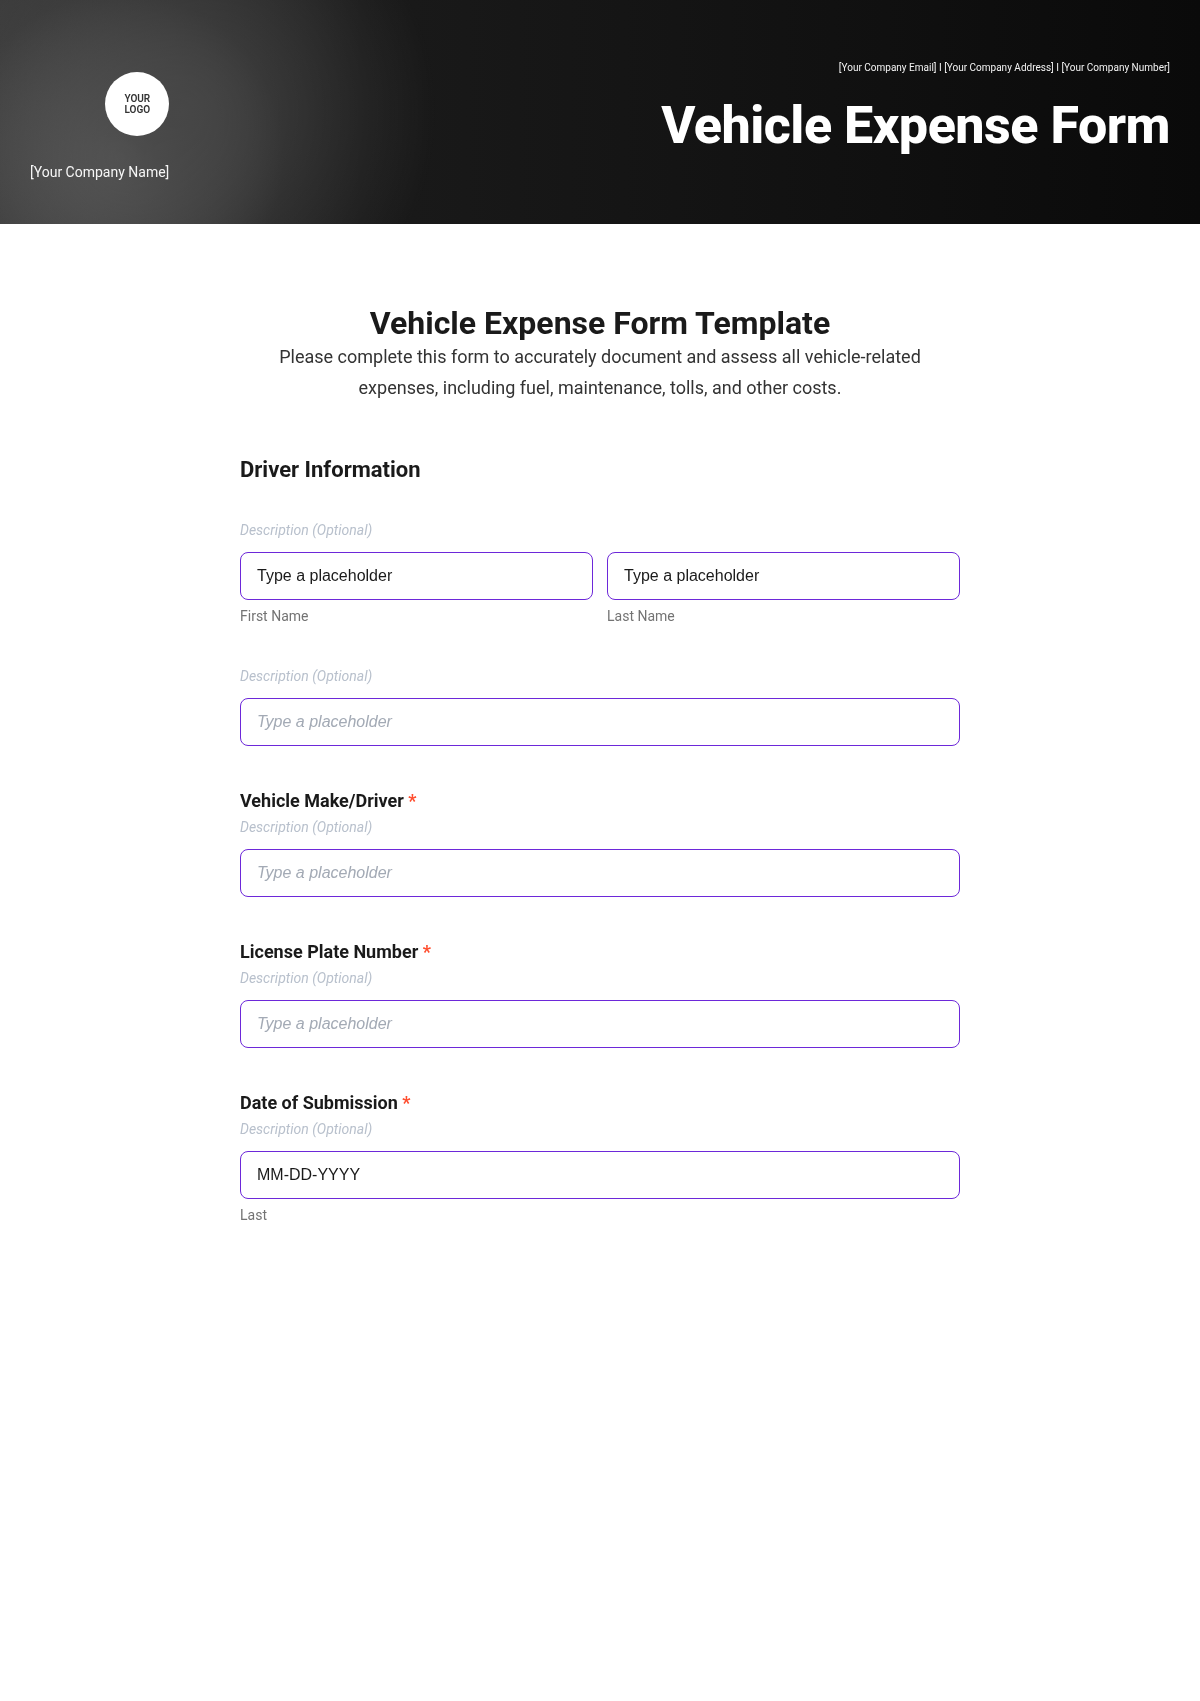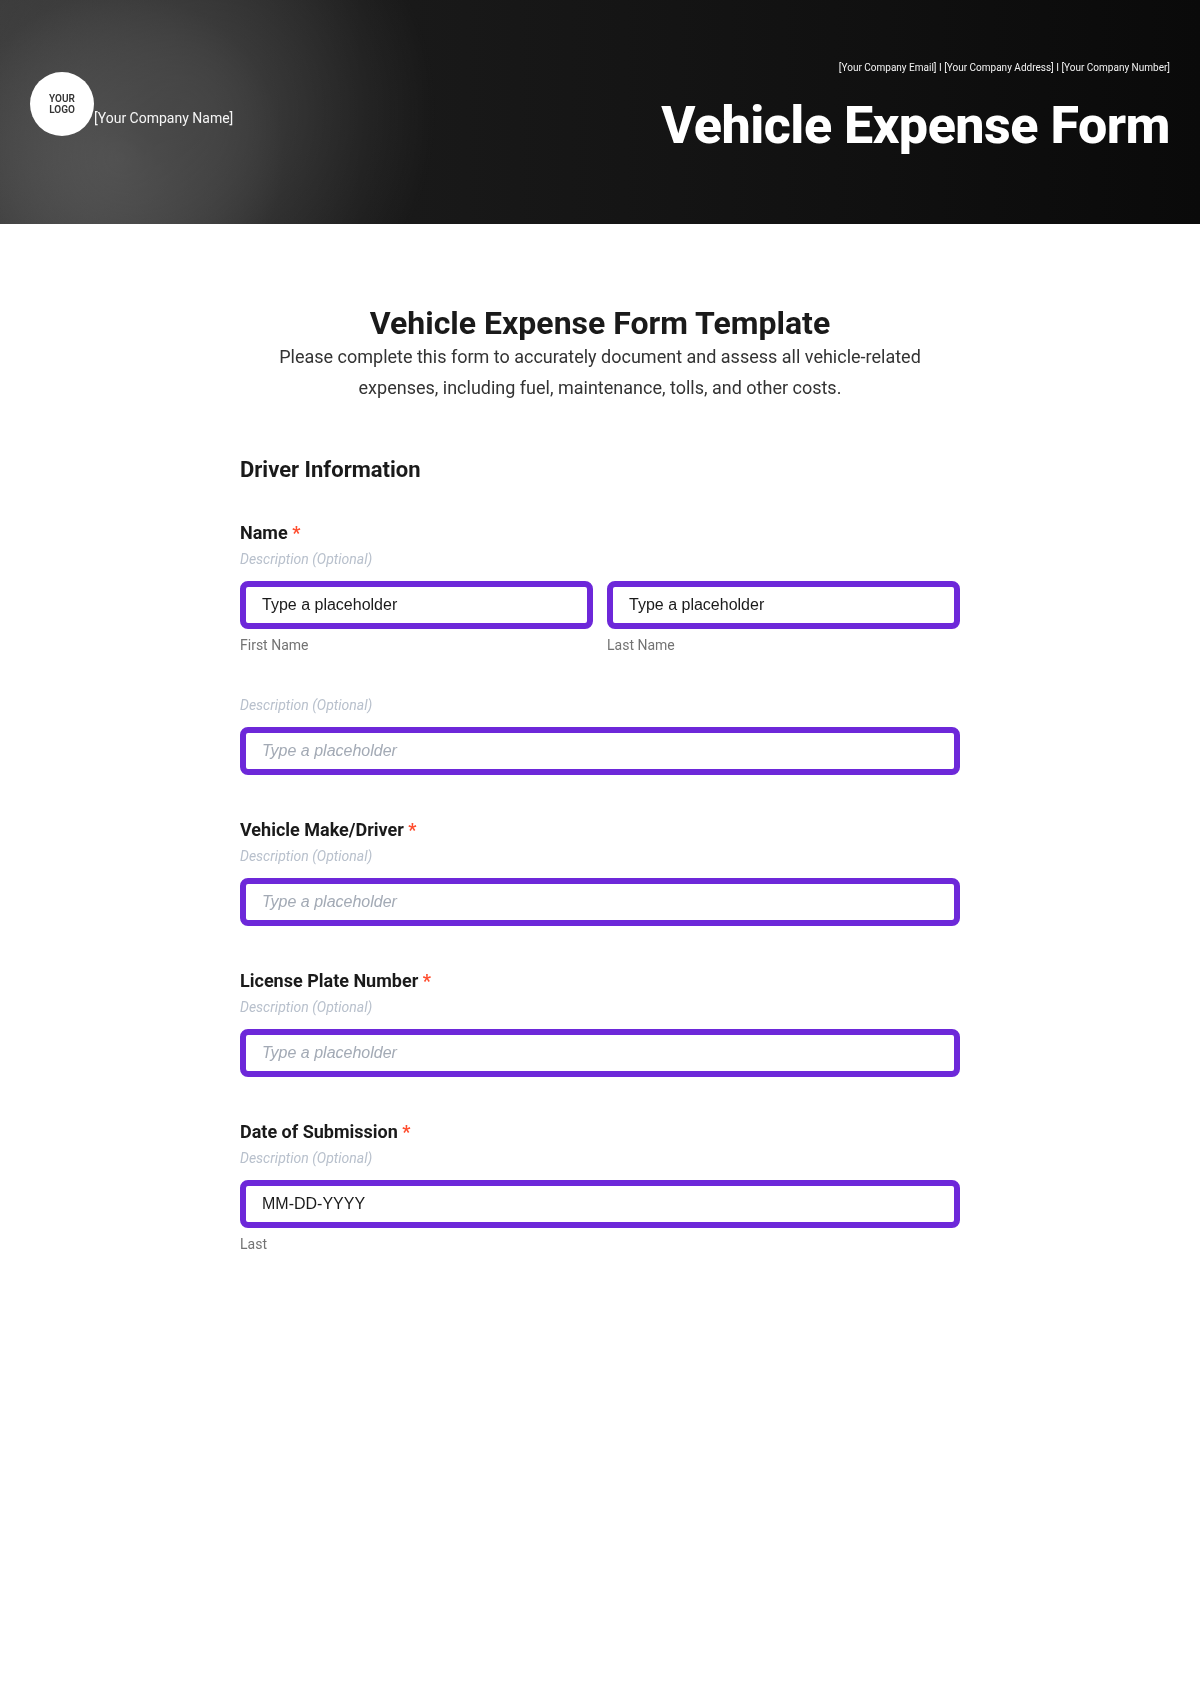--- a/index.html
+++ b/index.html
@@ -1,33 +1,33 @@
 <!DOCTYPE html>
 <html><head>
 <meta charset="utf-8">
 <style>
 * { margin:0; padding:0; box-sizing:border-box; }
 body { font-family:-apple-system,BlinkMacSystemFont,"Segoe UI",Roboto,Helvetica,Arial,sans-serif; background:#fff; color:#1a1a1a; width:1200px; }
 .header { height:224px; background:linear-gradient(90deg,#3a3a3a 0%,#1a1a1a 30%,#0a0a0a 100%); position:relative; display:flex; align-items:flex-start; padding:20px 30px; }
 .header::before { content:""; position:absolute; inset:0; background:radial-gradient(circle at 15% 50%,#5a5a5a 0%,transparent 25%),radial-gradient(circle at 10% 70%,#888 0%,transparent 15%); opacity:.6; }
-.logo-wrap { position:relative; z-index:2; display:flex; flex-direction:row; align-items:center; margin-top:52px; }
+.logo-wrap { position:relative; z-index:2; display:flex; flex-direction:column; align-items:flex-end; margin-top:52px; }
 .logo { width:64px; height:64px; background:#fff; border-radius:50%; display:flex; align-items:center; justify-content:center; font-size:10px; font-weight:600; color:#333; text-align:center; line-height:1.1; }
 .company-name { color:#fff; font-size:14px; margin-top:28px; opacity:.95; }
 .header-right { position:relative; z-index:2; flex:1; text-align:right; padding-top:42px; }
 .company-info { color:#fff; font-size:10px; opacity:.95; margin-bottom:22px; }
 .header-title { color:#fff; font-size:52px; font-weight:800; letter-spacing:-0.5px; }
 .container { max-width:820px; margin:0 auto; padding:80px 50px 40px; }
 .form-title { font-size:32px; font-weight:700; text-align:center; color:#1a1a1a; }
 .form-desc { font-size:18px; color:#333; text-align:center; line-height:1.7; margin-bottom:54px; }
 .section-title { font-size:22px; font-weight:700; color:#1a1a1a; margin-bottom:40px; }
 .field { margin-bottom:44px; }
 .field-label { font-size:18px; font-weight:700; color:#1a1a1a; margin-bottom:8px; }
 .req { color:#ff4d2e; }
 .field-desc { font-size:14px; font-style:italic; color:#b8c0cc; margin-bottom:14px; }
-.input { width:100%; height:48px; border:6px solid #6d28d9; border-radius:8px; padding:0 16px; font-size:16px; color:#1a1a1a; background:#fff; }
+.input { width:100%; height:48px; border:1px solid #6d28d9; border-radius:8px; padding:0 16px; font-size:16px; color:#1a1a1a; background:#fff; }
 .input::placeholder { color:#a3aab5; font-style:italic; }
 .input.filled { color:#1a1a1a; font-style:normal; }
 .name-row { display:flex; gap:14px; }
 .name-col { flex:1; }
 .sublabel { font-size:14px; color:#737373; margin-top:8px; }
 </style>
 </head>
 <body>
 
 <div class="header">
@@ -45,21 +45,20 @@
     <div class="header-title">Vehicle Expense Form</div>
   </div>
 </div>
 
 <div class="container">
   <h1 class="form-title">Vehicle Expense Form Template</h1>
   <p class="form-desc">Please complete this form to accurately document and assess all vehicle-related expenses, including fuel, maintenance, tolls, and other costs.</p>
   <h2 class="section-title">Driver Information</h2>
 
   <div class="field">
-    <div class="field-label"><span>Name</span> <span class="req">*</span></div>
     <div class="field-desc">Description (Optional)</div>
     <div class="name-row">
       <div class="name-col">
         <input class="input filled" value="Type a placeholder" style="">
         <div class="sublabel">First Name</div>
       </div>
       <div class="name-col">
         <input class="input filled" value="Type a placeholder" style="">
         <div class="sublabel">Last Name</div>
       </div>

